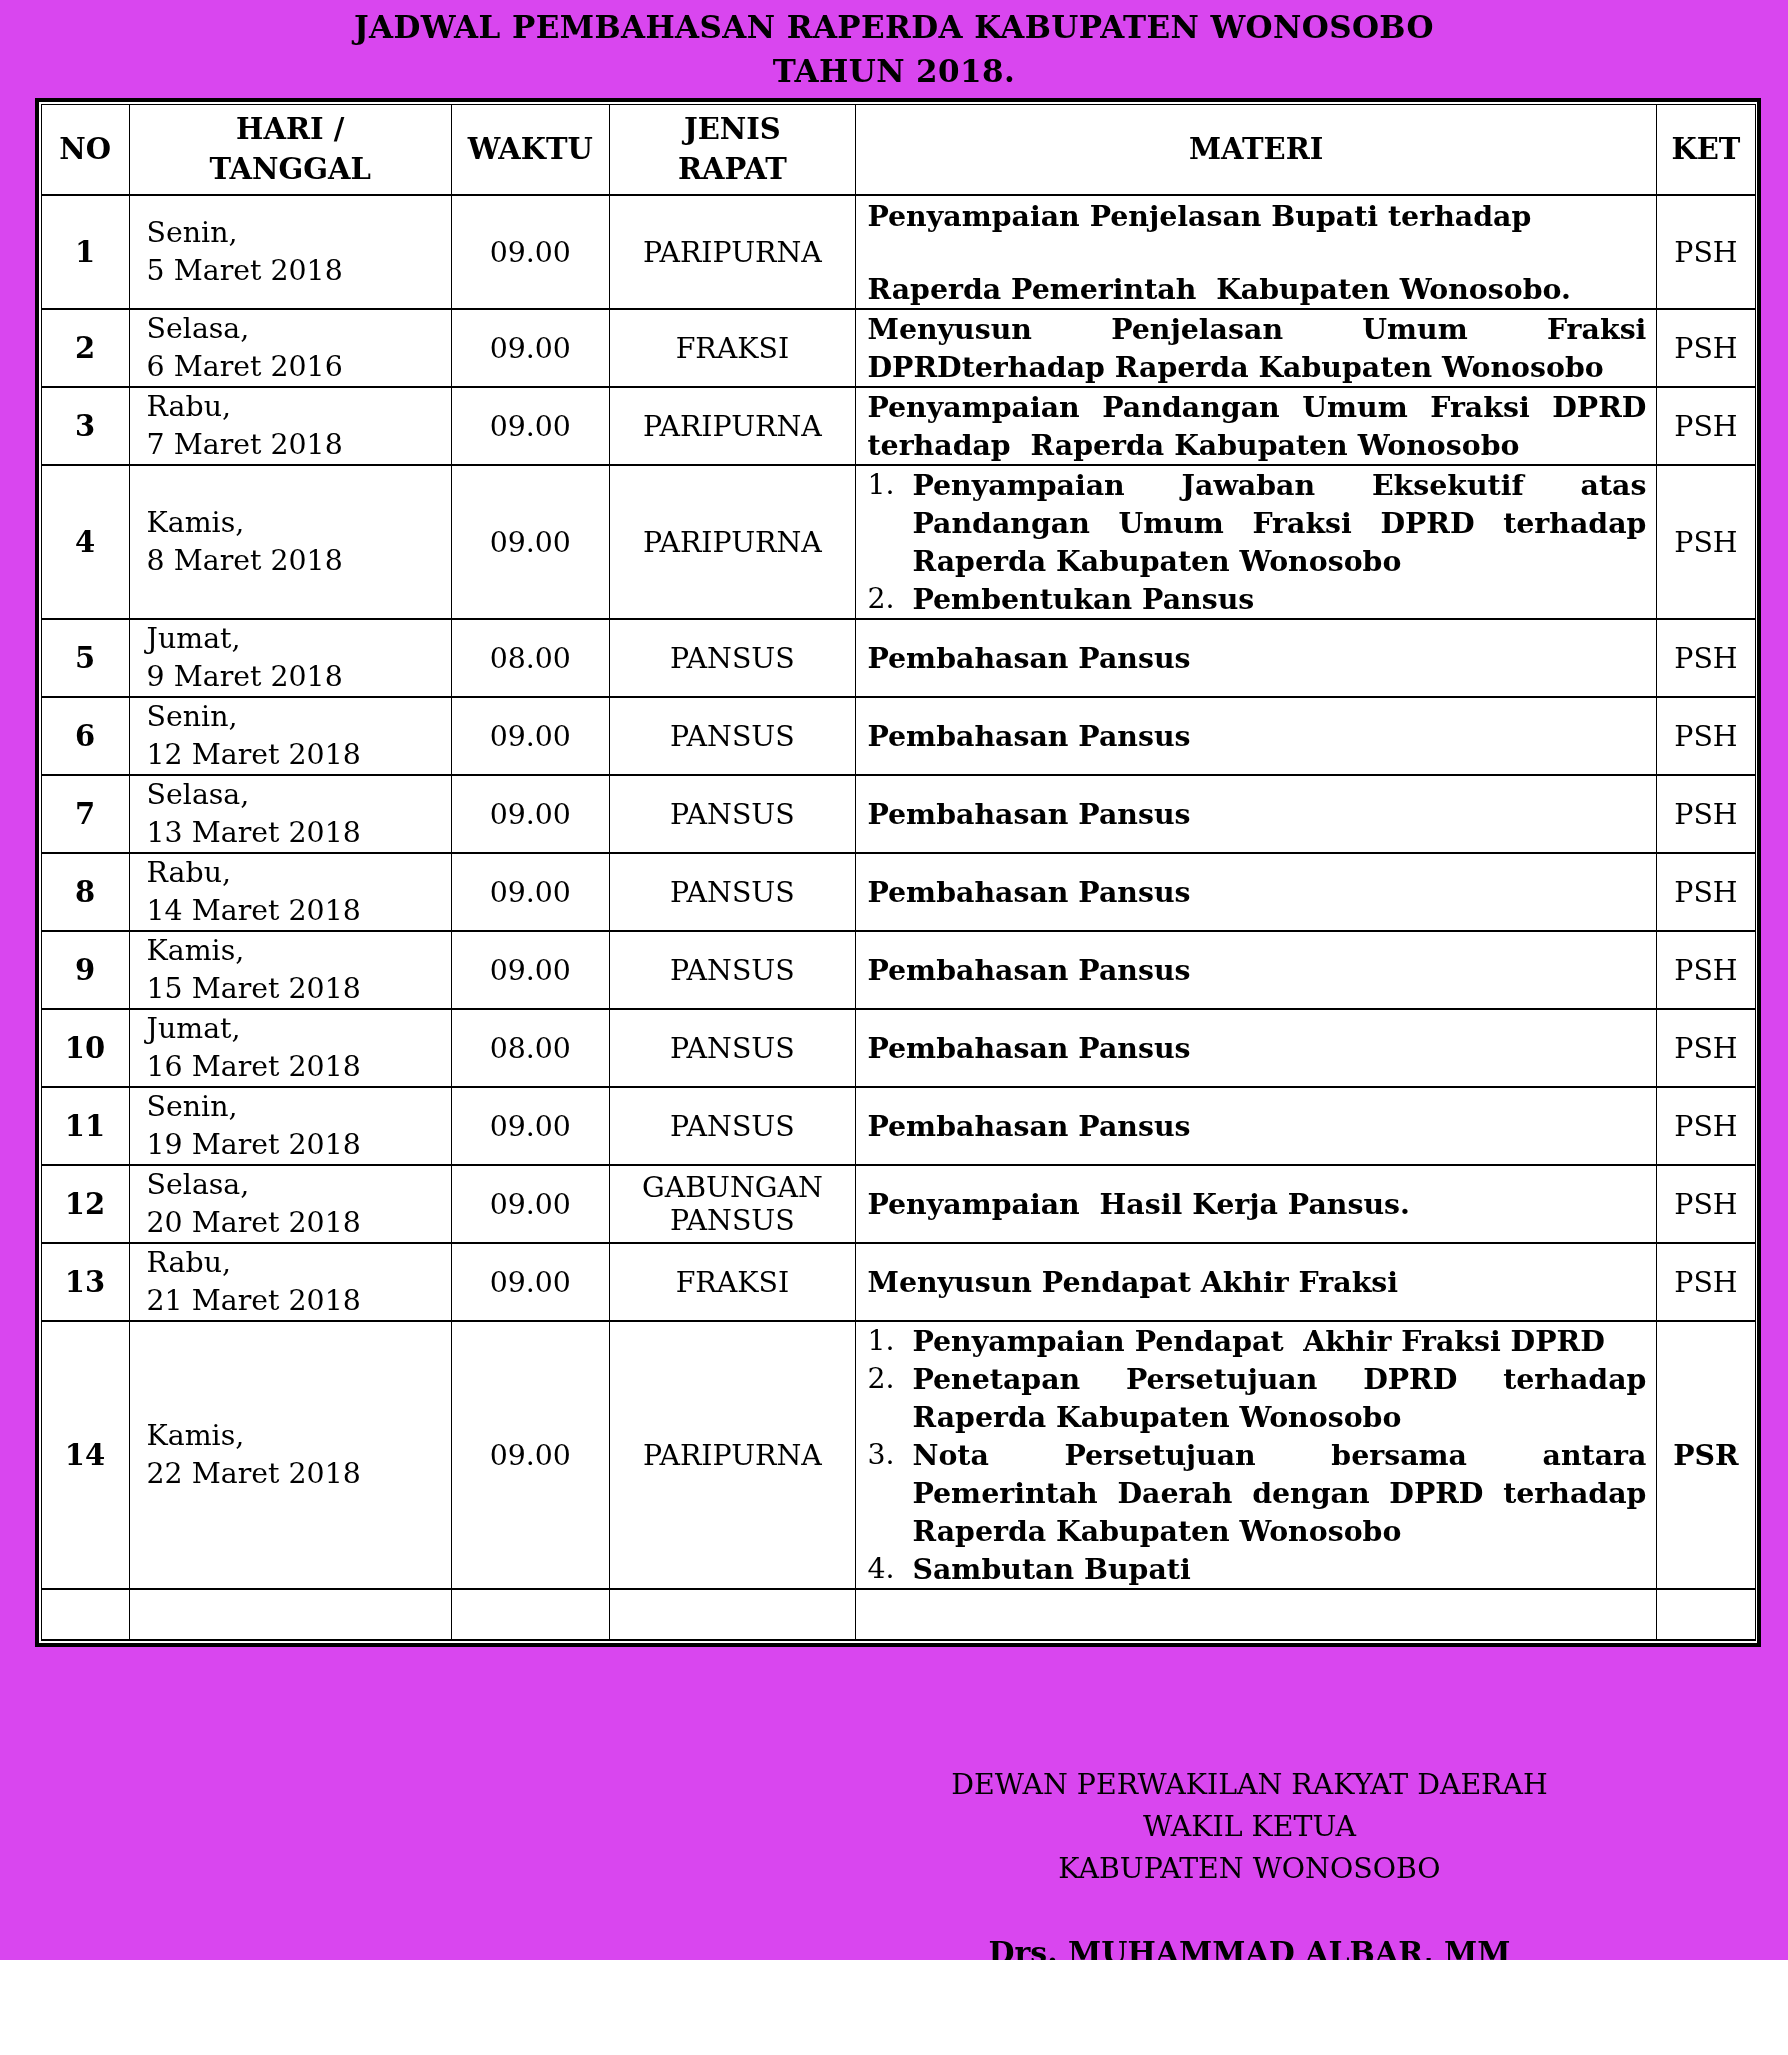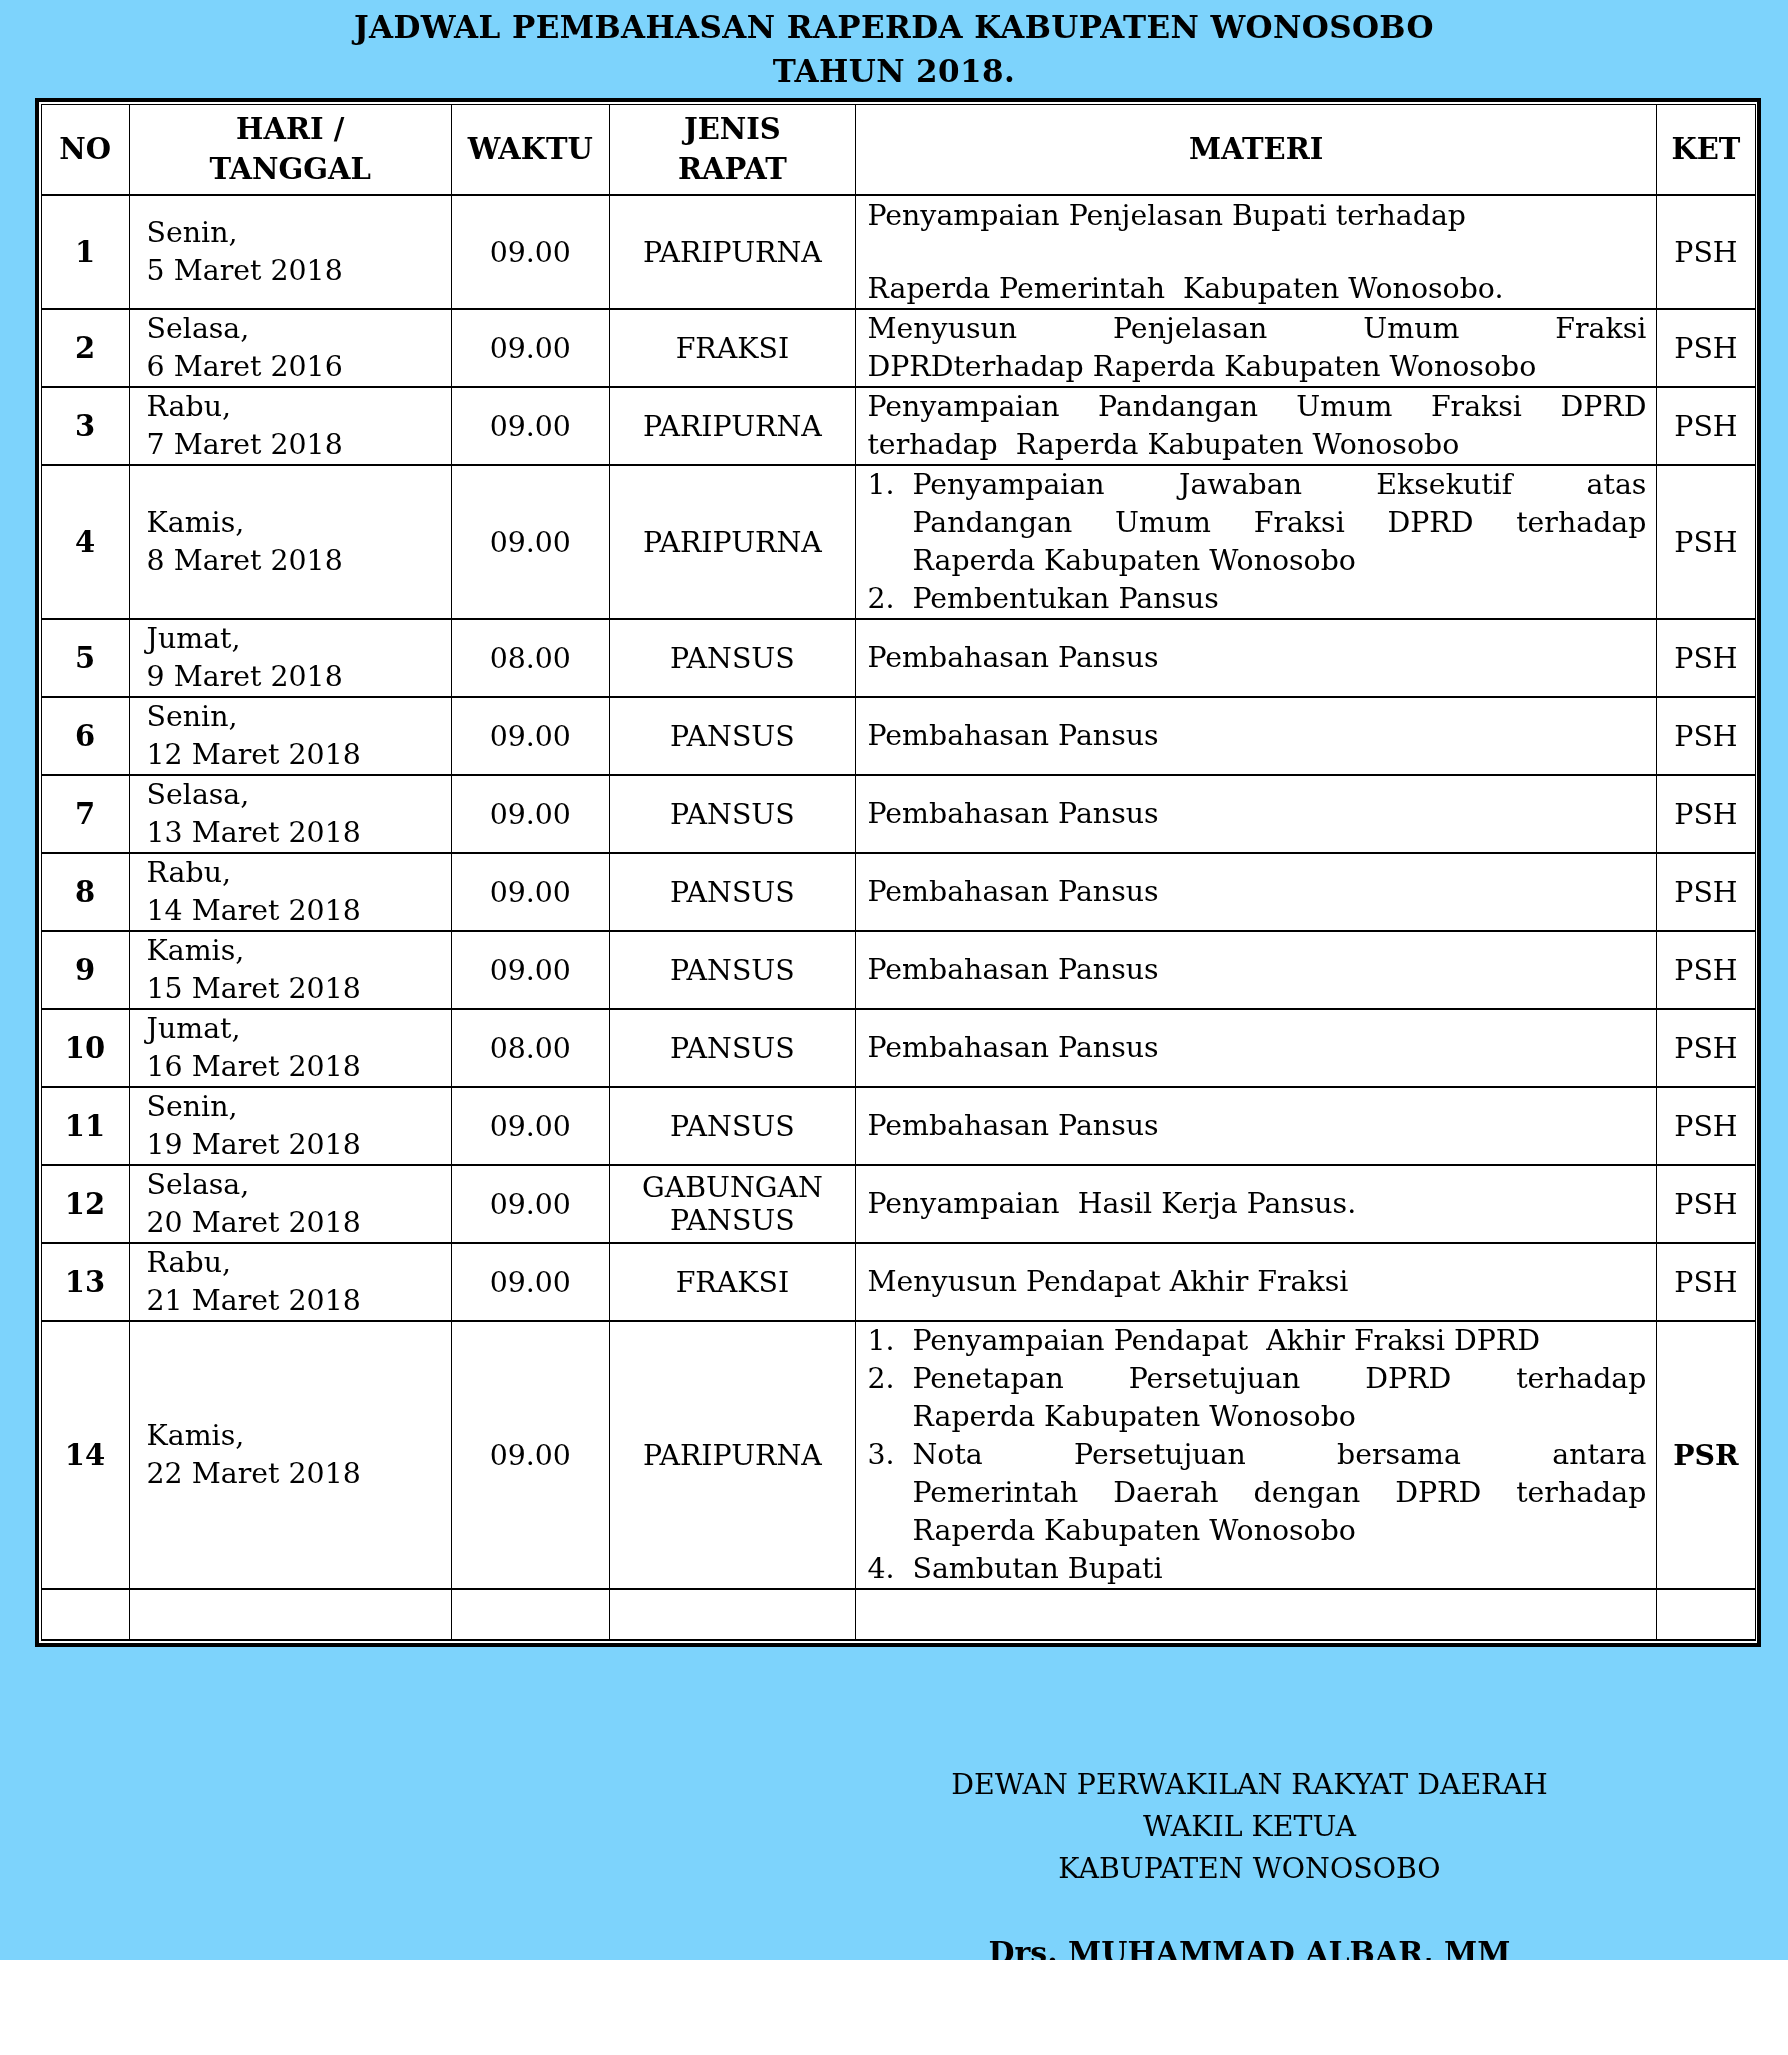--- a/index.html
+++ b/index.html
@@ -1,20 +1,20 @@
 <!DOCTYPE html>
 <html style="font-size:12.3px"><head>
 <meta charset="utf-8">
 <style>
   html, body { margin: 0; padding: 0; background: #ffffff; }
   .page {
     position: relative;
     width: 1788px;
     height: 1960px;
-    background: #7dd3fc;
+    background: #d946ef;
     color: #000000;
     font-family: "DejaVu Serif", serif;
     overflow: hidden;
   }
   .title {
     position: absolute;
     top: 4.6px;
     left: 0;
     width: 100%;
     text-align: center;
@@ -57,21 +57,21 @@
   tr.h344  { height: 264px; }
   tr.h66   { height: 51px;  }
   .c-no    { text-align: center; font-weight: bold; font-size: 29px; }
   .c-hari  { padding-left: 17px; padding-right: 6.2px; }
   .c-waktu { text-align: center; }
   .c-jenis { text-align: center; padding-left: 9.2px; padding-right: 9.2px; }
   .c-materi{ padding-left: 11.5px; padding-right: 10px; }
   .c-ket   { text-align: center; }
   .ket-bold{ font-weight: bold; }
   .hline   { line-height: 38px; }
-  .mline   { line-height: 38px; white-space: pre-wrap; }
+  .mline   { line-height: 38px; white-space: pre-wrap; font-weight: bold; }
   .spread  { text-align: justify; text-align-last: justify; }
   .p2      { margin-top: 35px; }
   .item    { display: flex; }
   .item .num   { flex: none; width: 45px; line-height: 38px; }
   .item .itext { flex: 1; min-width: 0; }
   .footer {
     position: absolute;
     top: 1764px;
     left: 742px;
     width: 1015px;

